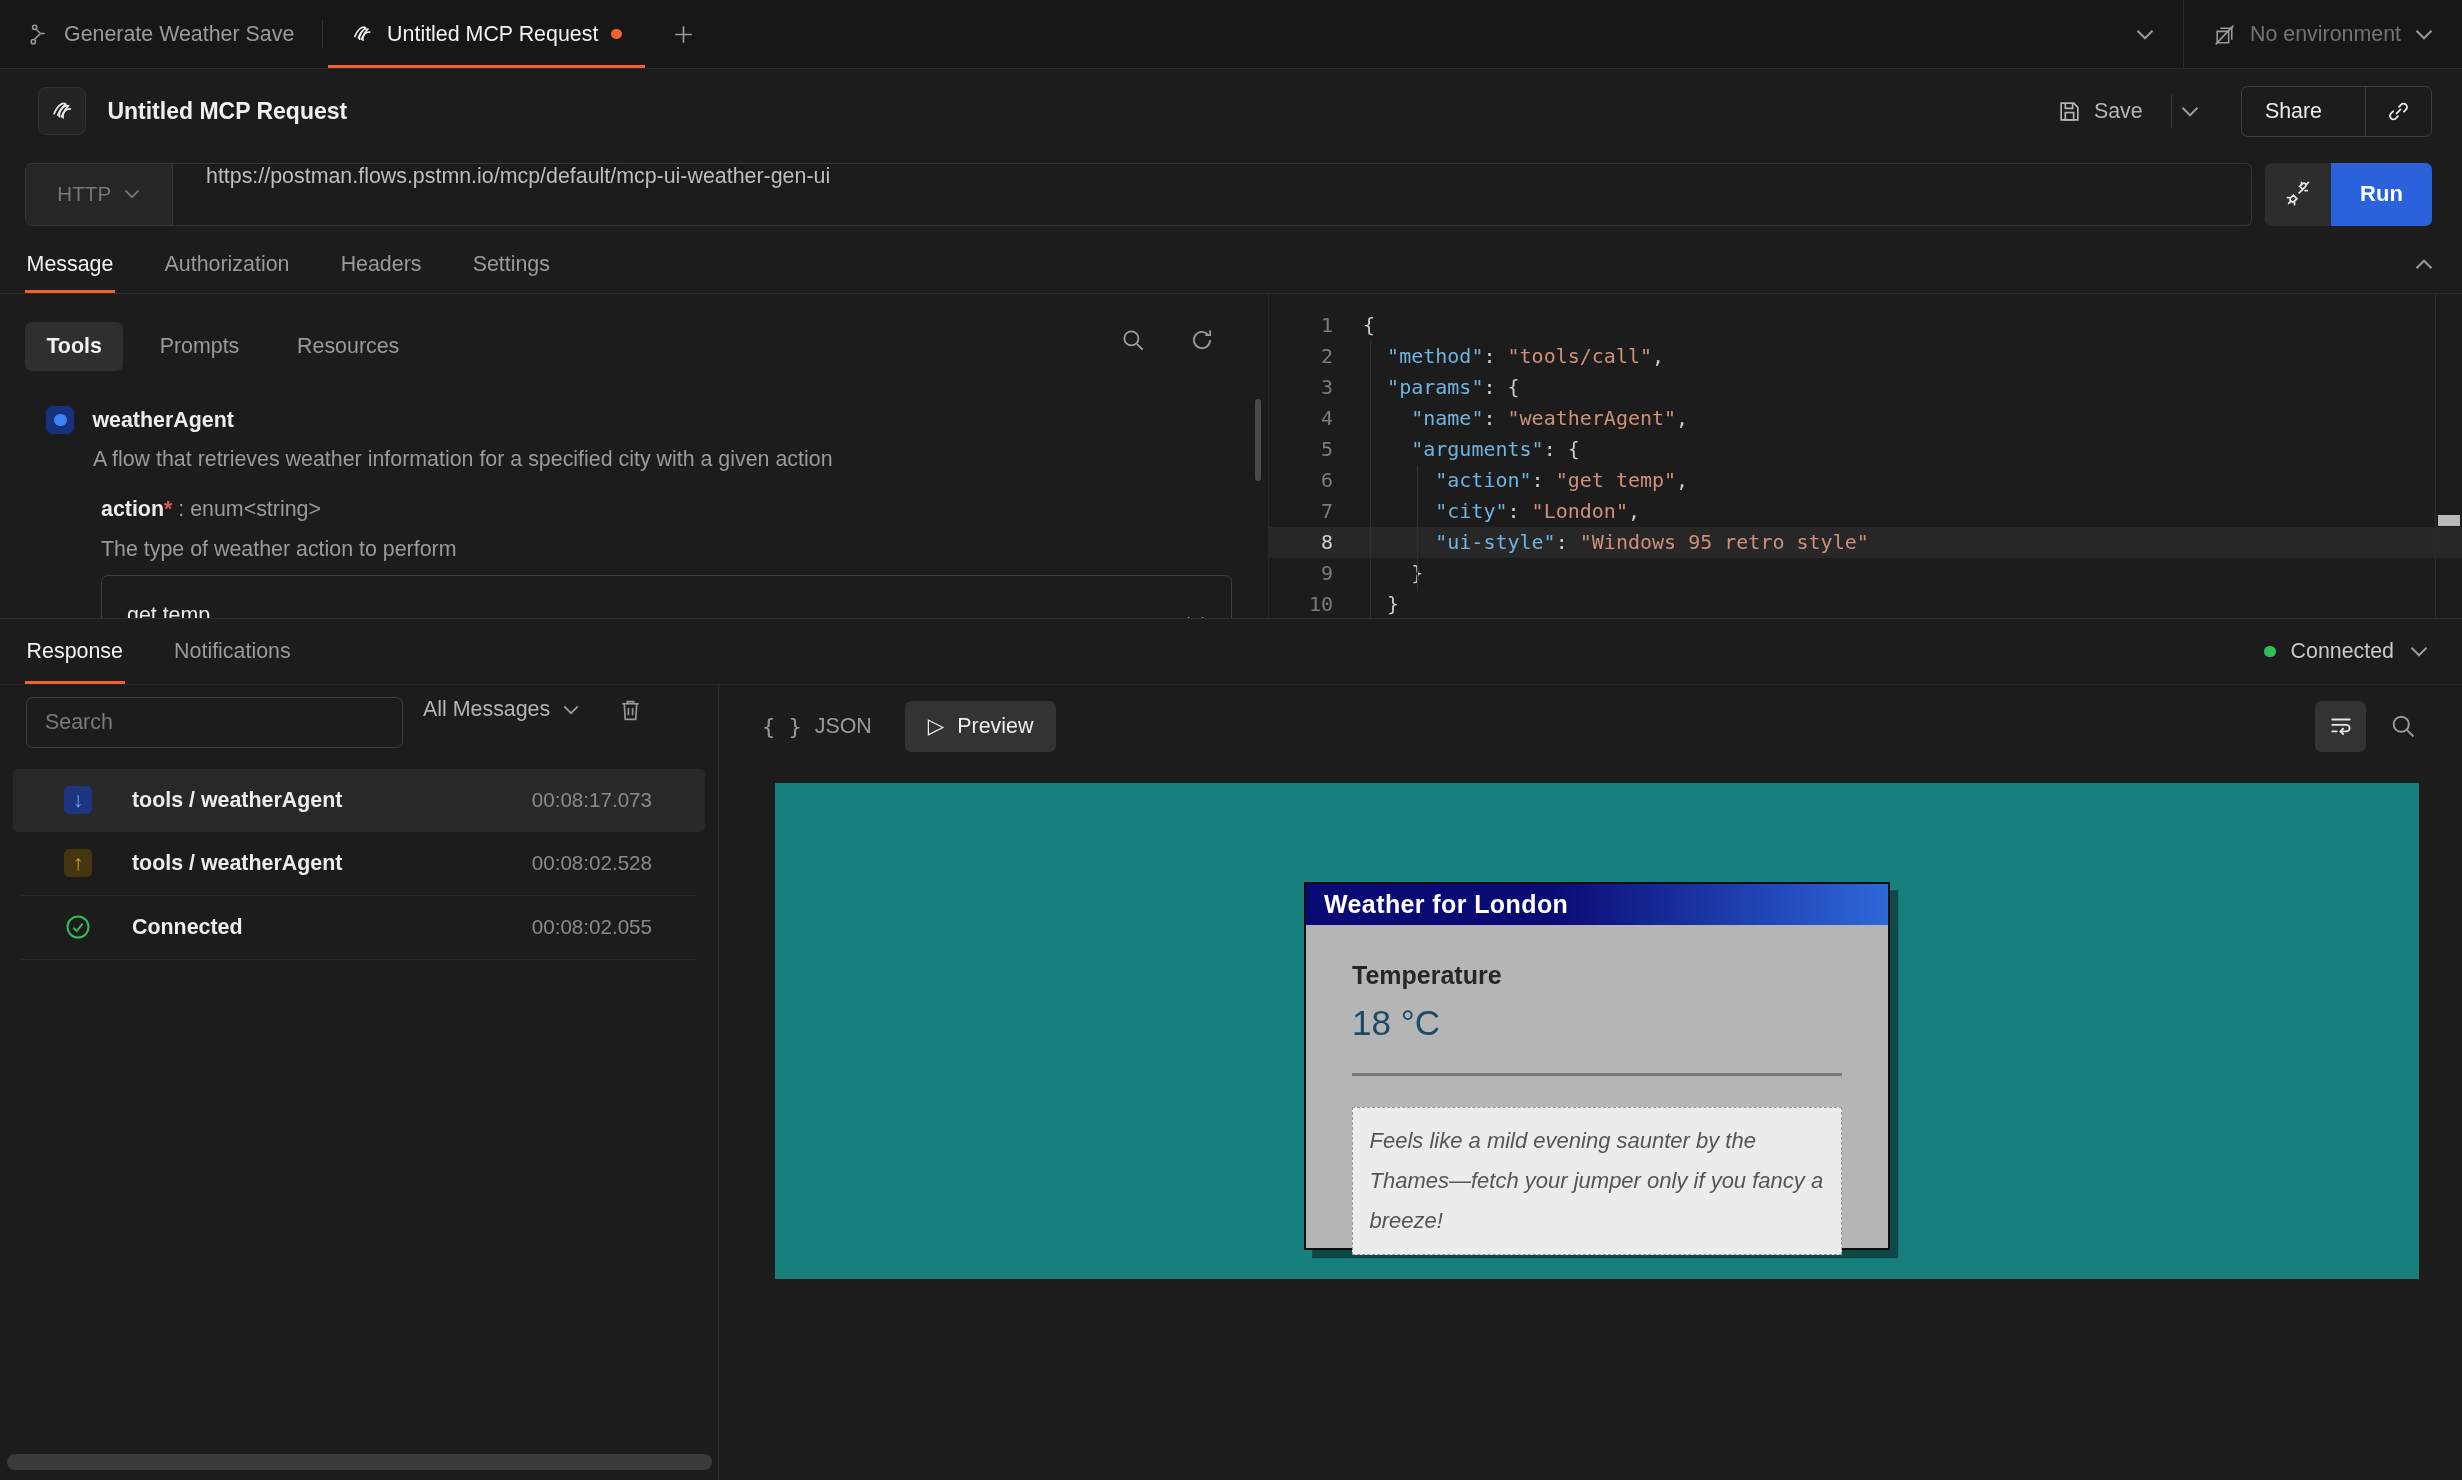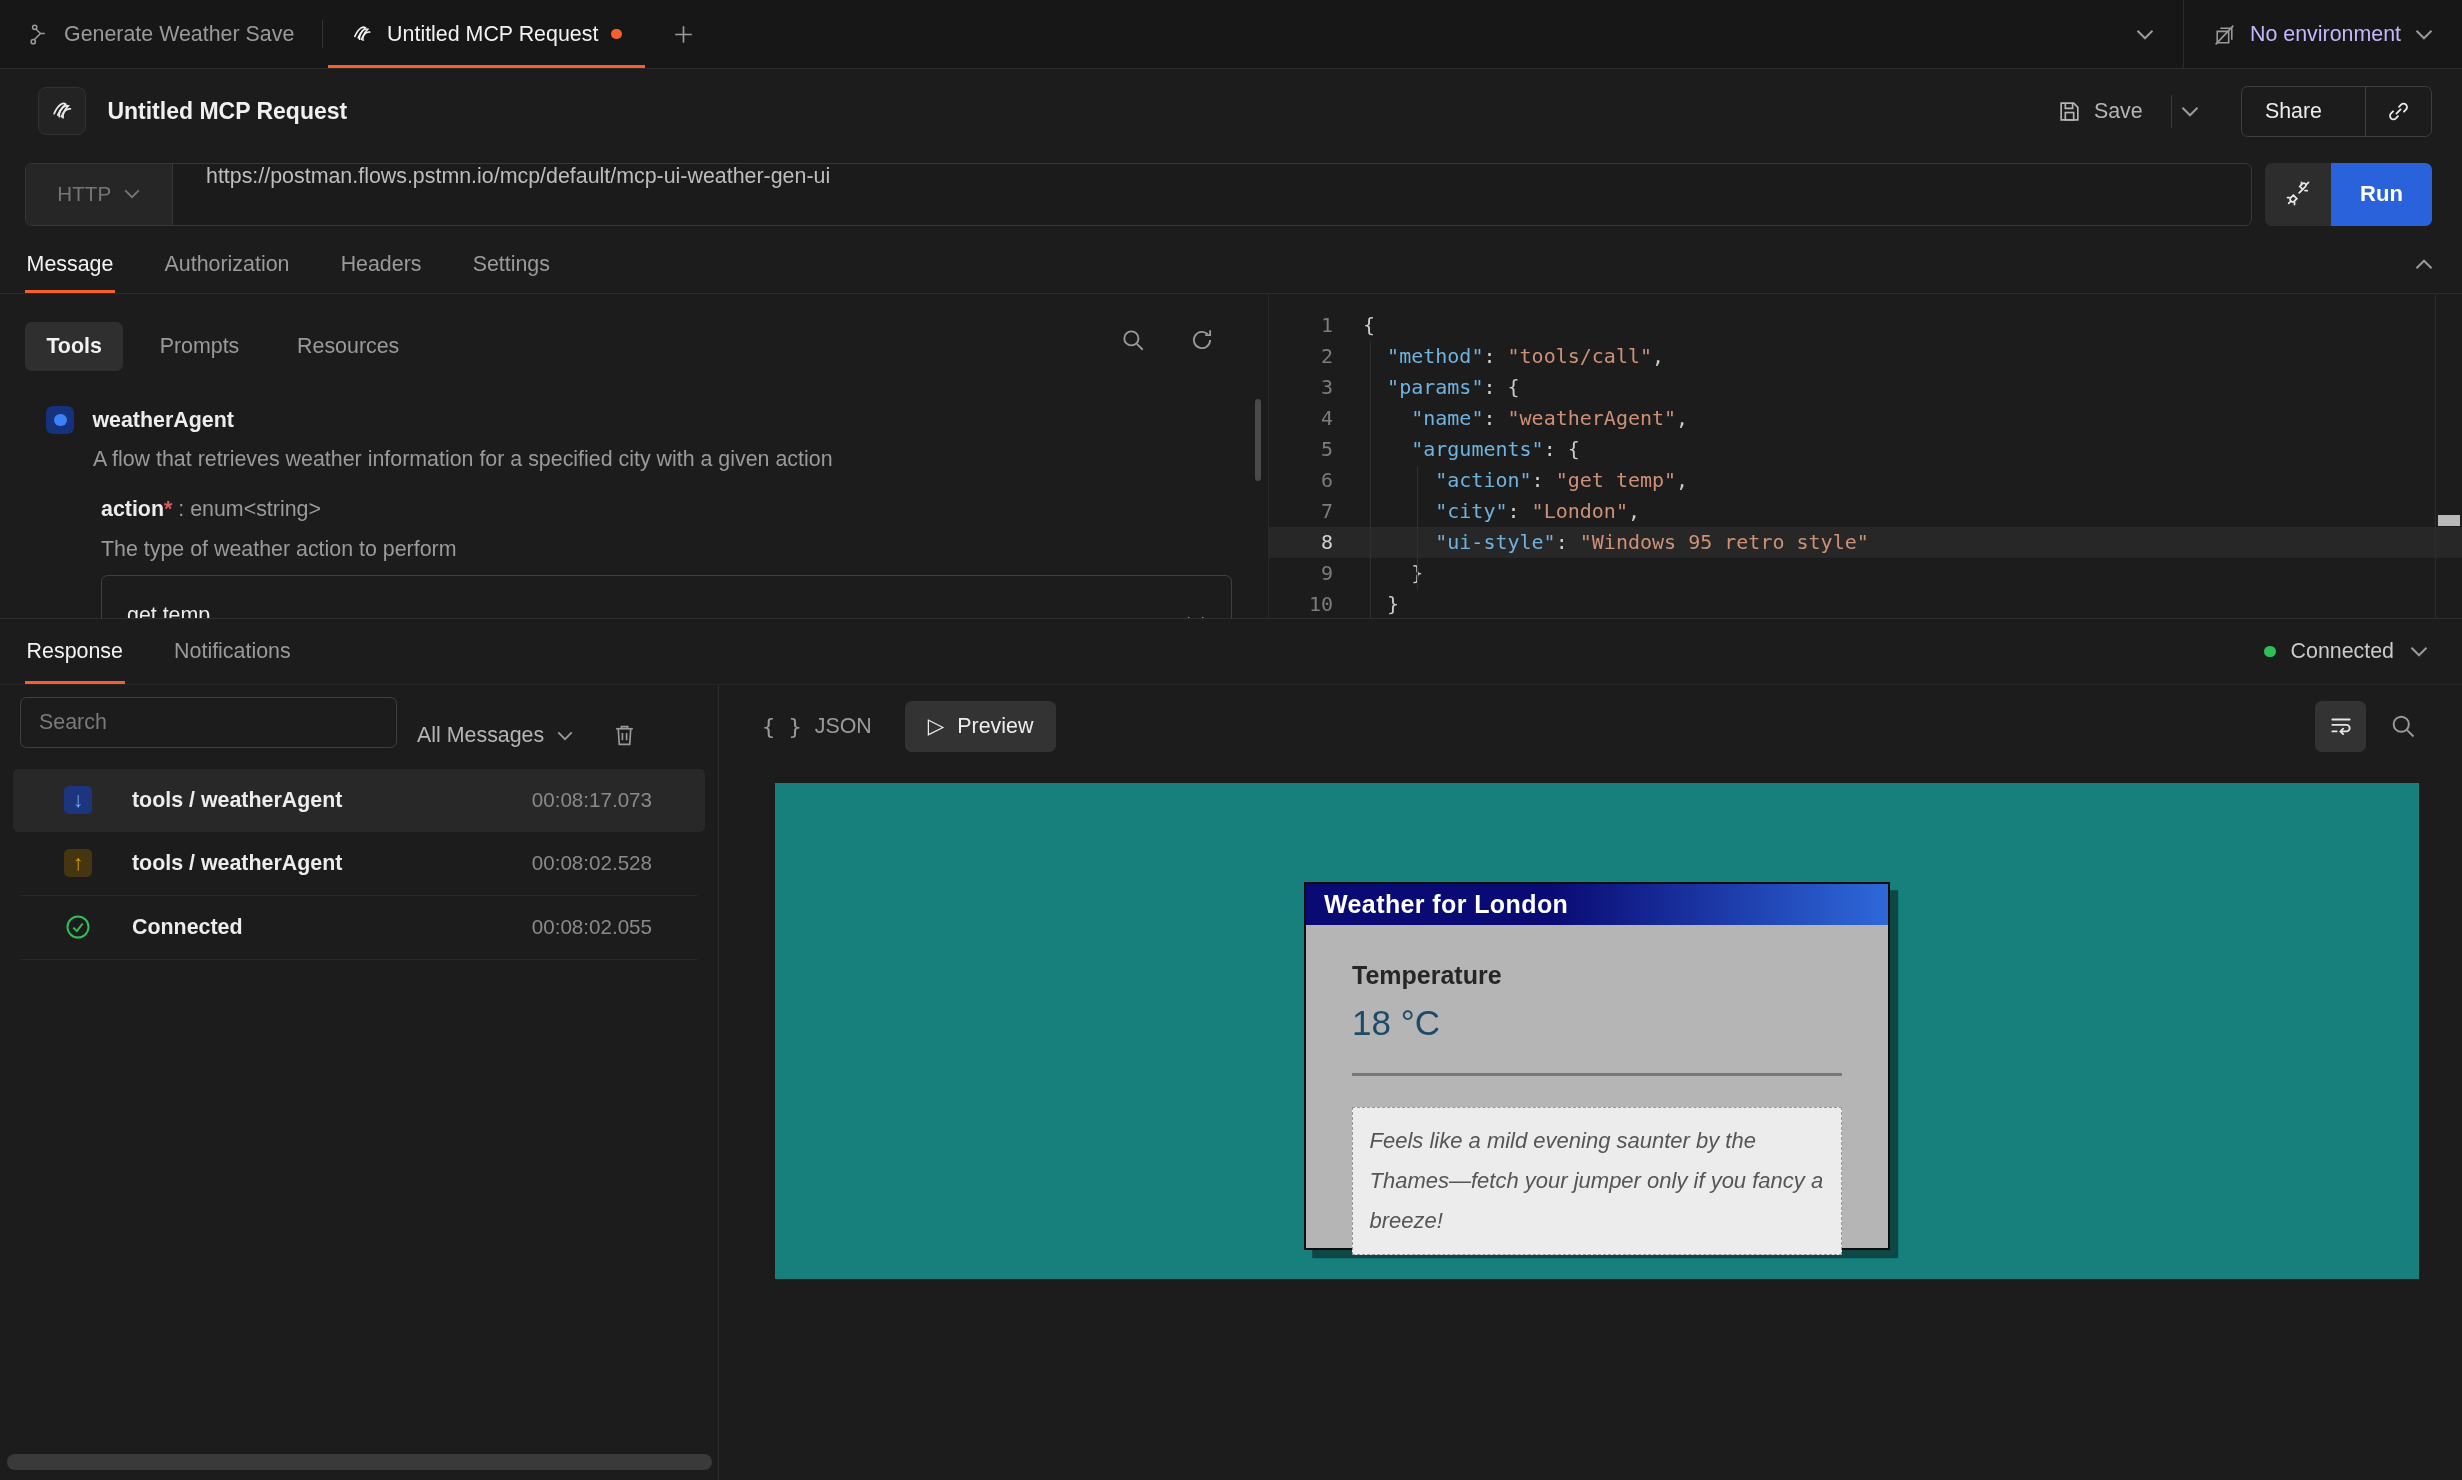--- a/index.html
+++ b/index.html
@@ -12,21 +12,21 @@
   .tabstrip .tab { display:flex; align-items:center; gap:13px; padding:0 28px; position:relative; cursor:pointer; }
   .tabstrip .tab .tlabel { color:#9a9a9a; white-space:nowrap; }
   .tabstrip .tab.active .tlabel { color:#f2f2f2; }
   .tabstrip .tab.active::after { content:""; position:absolute; left:5px; right:5px; bottom:0; height:3.3px; background:#f4602e; }
   .vsep { width:0.8px; height:28px; background:#333; align-self:center; }
   .dot { width:10.7px; height:10.7px; border-radius:50%; background:#f4602e; }
   .plus-btn { display:flex; align-items:center; padding:0 21.4px; color:#9a9a9a; }
   .strip-right { margin-left:auto; display:flex; align-items:stretch; }
   .strip-chevron { display:flex; align-items:center; padding:0 28px; }
   .env-box { display:flex; align-items:center; gap:13px; padding:0 28px; border-left:0.8px solid #2b2b2b; min-width:272px; }
-  .env-box .tlabel { color:#c4b5fd; }
+  .env-box .tlabel { color:#737373; }
   .icn { display:inline-flex; align-items:center; justify-content:center; color:#9a9a9a; }
   .icn svg { display:block; }
 
   
   .reqheader { position:absolute; left:0; top:70px; width:2462px; height:82px; display:flex; align-items:center; padding:0 30px 0 38px; background:#1c1c1c; }
   .mcp-box { width:48px; height:48px; border:0.8px solid #323232; background:#232323; border-radius:8.2px; display:flex; align-items:center; justify-content:center; margin-right:21.4px; }
   .req-title { font-size:23px; font-weight:700; color:#f0f0f0; }
   .hdr-right { margin-left:auto; display:flex; align-items:center; }
   .save-btn { display:flex; align-items:center; gap:11.5px; color:#b5b5b5; padding:0 16.5px; }
   .save-chevron { padding:0 18px 0 8.2px; border-left:0.8px solid #3a3a3a; margin-left:11.5px; height:33px; display:flex; align-items:center; }
@@ -86,21 +86,21 @@
   .ruler-marker { position:absolute; right:1.6px; top:221px; width:22px; height:10.7px; background:#b9b9b9; }
 
   
   .resp { position:absolute; left:0; top:618px; width:2462px; height:862px; border-top:0.8px solid #2e2e2e; }
   .resptabs { height:66px; display:flex; align-items:stretch; padding-left:25px; border-bottom:0.8px solid #262626; }
   .conn-status { margin-left:auto; display:flex; align-items:center; gap:15px; padding-right:33px; }
   .green-dot { width:11.5px; height:11.5px; border-radius:50%; background:#2fbf58; }
   .conn-label { color:#c9c9c9; }
   .respbody { display:flex; height:795px; }
   .list-panel { position:relative; width:719px; border-right:0.8px solid #2e2e2e; padding-top:12.4px; }
-  .list-controls { display:flex; align-items:flex-end; padding-left:20px; }
+  .list-controls { display:flex; align-items:flex-start; padding-left:26px; }
   .search-input { width:377px; height:51px; border:0.8px solid #404040; border-radius:6.6px; background:transparent; color:#d8d8d8; font-size:21.4px; font-family:inherit; padding:0 18px; outline:none; }
   .search-input::placeholder { color:#7a7a7a; }
   .filter { display:flex; align-items:center; gap:11.5px; margin-left:20px; color:#b5b5b5; }
   .trash-btn { margin-left:38px; }
   .rows { margin-top:20.6px; }
   .msg-row { height:63px; margin:0 13px; border-radius:5px; display:flex; align-items:center; padding:0 53px 0 51px; }
   .msg-row.selected { background:#282828; }
   .row-icn { width:28px; height:28px; border-radius:5px; display:flex; align-items:center; justify-content:center; font-size:21.4px; flex:0 0 auto; }
   .row-icn.received { background:#1c357e; color:#7aa7f7; }
   .row-icn.sent { background:#453511; color:#d9a514; }

